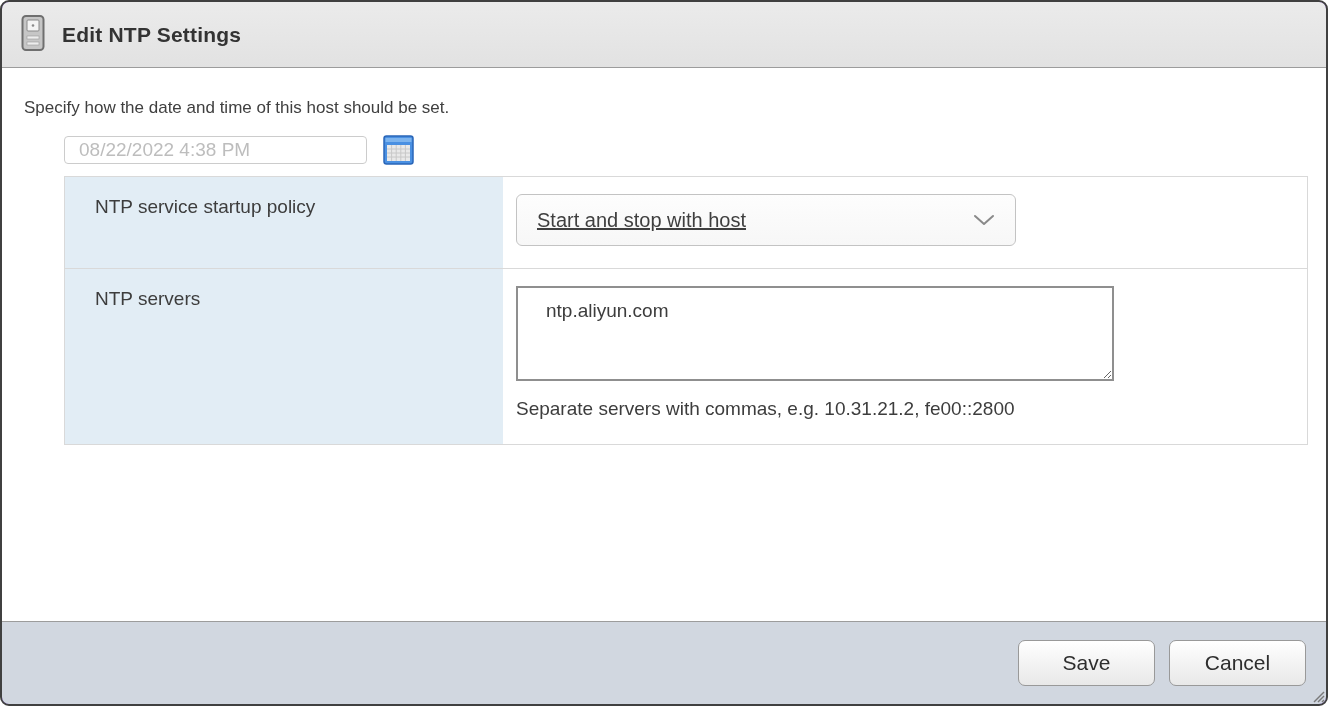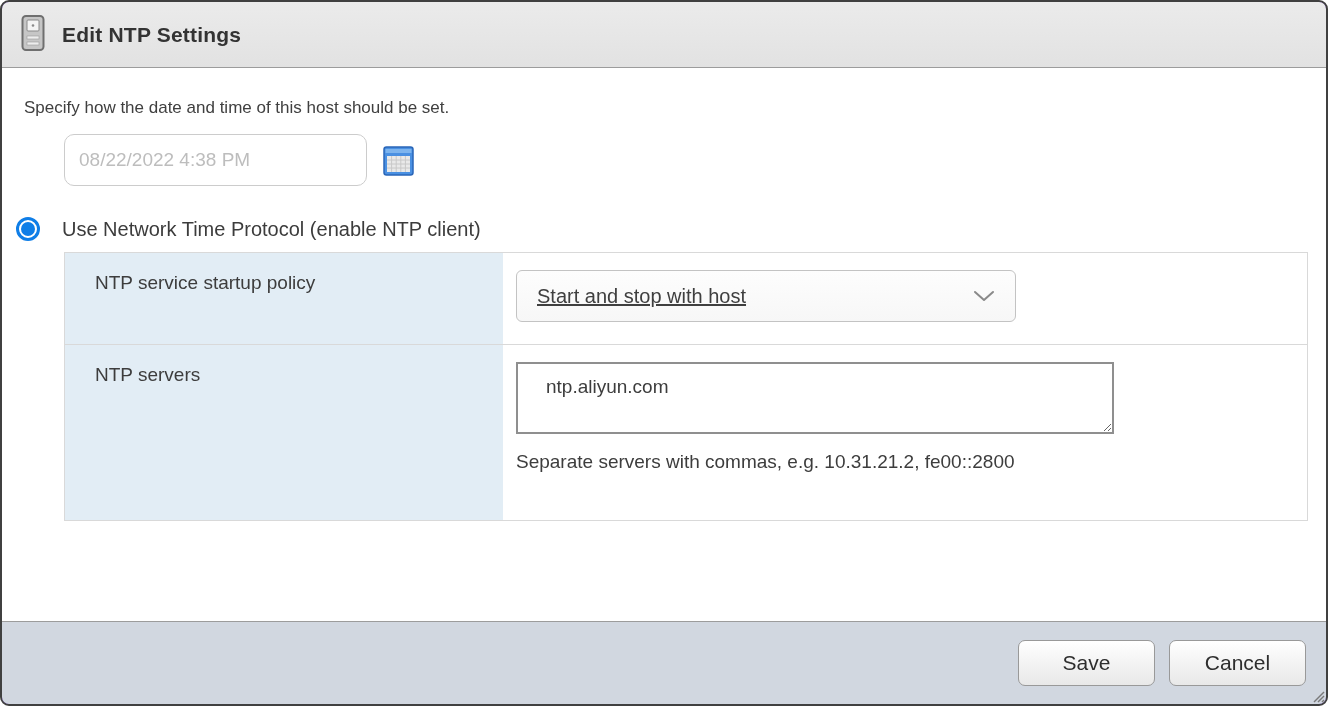--- a/index.html
+++ b/index.html
@@ -55,22 +55,22 @@
   .radio.checked::after {
     content: ""; position: absolute; inset: 2px;
     border-radius: 50%; background: #0f7ee7;
   }
   .radio-label { font-size: 20px; color: #3c3c3c; }
   .date-row {
     margin: 16px 0 0 62px;
     display: flex; align-items: center; gap: 16px;
   }
   .date-input {
-    width: 303px; height: 52px;
-    border: 1px solid #cccccc; border-radius: 10px;
+    width: 303px; height: 28px;
+    border: 1px solid #cccccc; border-radius: 4px;
     font-family: "Liberation Sans", sans-serif;
     font-size: 19px; color: #bdbdbd;
     padding: 0 14px; background: #ffffff; outline: none;
   }
   .cal-btn { border: none; background: transparent; padding: 0; cursor: pointer; line-height: 0; }
   
   .ntp-table {
     margin: 11px 22px 0 62px;
     width: 1244px;
     border: 1px solid #d9d9d9;
@@ -91,21 +91,21 @@
     width: 500px; height: 52px;
     border: 1px solid #c3c3c3; border-radius: 6px;
     background: linear-gradient(#fdfdfd, #f7f7f7);
     display: flex; align-items: center; justify-content: space-between;
     padding: 0 20px; cursor: pointer;
   }
   .dropdown-value { font-size: 20px; color: #3f3f3f; text-decoration: underline; }
   .servers-textarea {
     display: block;
     margin: 17px 0 0 13px;
-    width: 598px; height: 72px;
+    width: 598px; height: 95px;
     border: 2px solid #8f8f8f; border-radius: 0;
     font-family: "Liberation Sans", sans-serif;
     font-size: 19px; color: #3d3d3d;
     padding: 12px 10px 0 28px;
     resize: both; outline: none; background: #fff;
   }
   .servers-hint {
     margin: 17px 0 0 13px;
     font-size: 19px; color: #3d3d3d;
   }
@@ -165,24 +165,20 @@
             <line x1="4" y1="23" x2="27" y2="23"></line>
             <line x1="8.6" y1="11" x2="8.6" y2="27"></line>
             <line x1="13.2" y1="11" x2="13.2" y2="27"></line>
             <line x1="17.8" y1="11" x2="17.8" y2="27"></line>
             <line x1="22.4" y1="11" x2="22.4" y2="27"></line>
           </g>
         </svg>
       </button>
     </div>
 
-    <div class="radio-row ntp">
-      <span class="radio checked" role="radio" aria-checked="true"></span>
-      <span class="radio-label">Use Network Time Protocol (enable NTP client)</span>
-    </div>
 
     <div class="ntp-table">
 
       <div class="cell-label row1">NTP service startup policy</div>
       <div class="cell-field row1">
         <div class="dropdown" role="combobox">
           <span class="dropdown-value">Start and stop with host</span>
           <span style="line-height:0;">
             <svg width="22" height="14" viewBox="0 0 22 14">
               <polyline points="2,3 11,11 20,3" fill="none" stroke="#8a8a8a" stroke-width="2" stroke-linecap="round" stroke-linejoin="round"></polyline>

